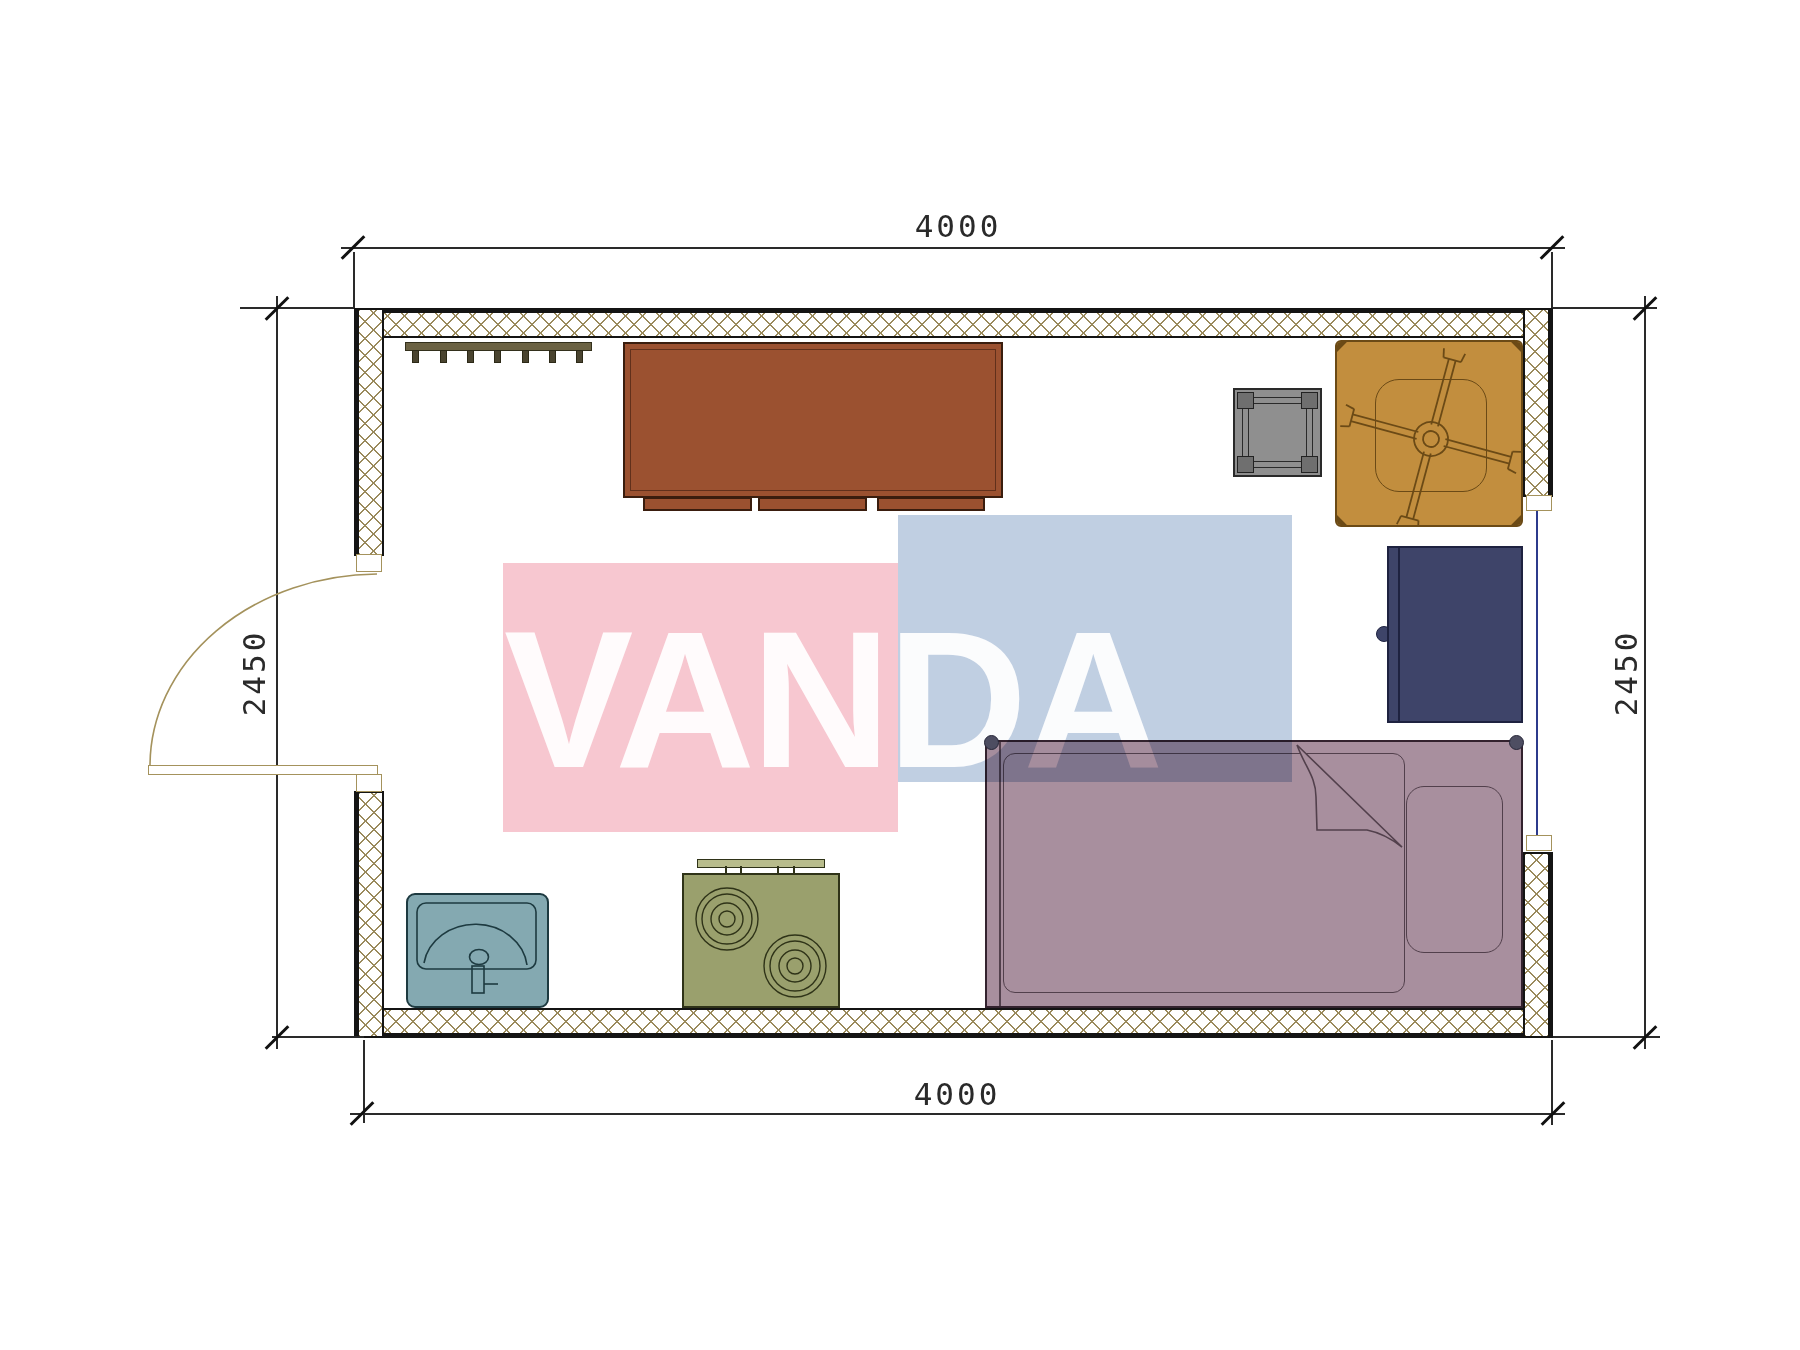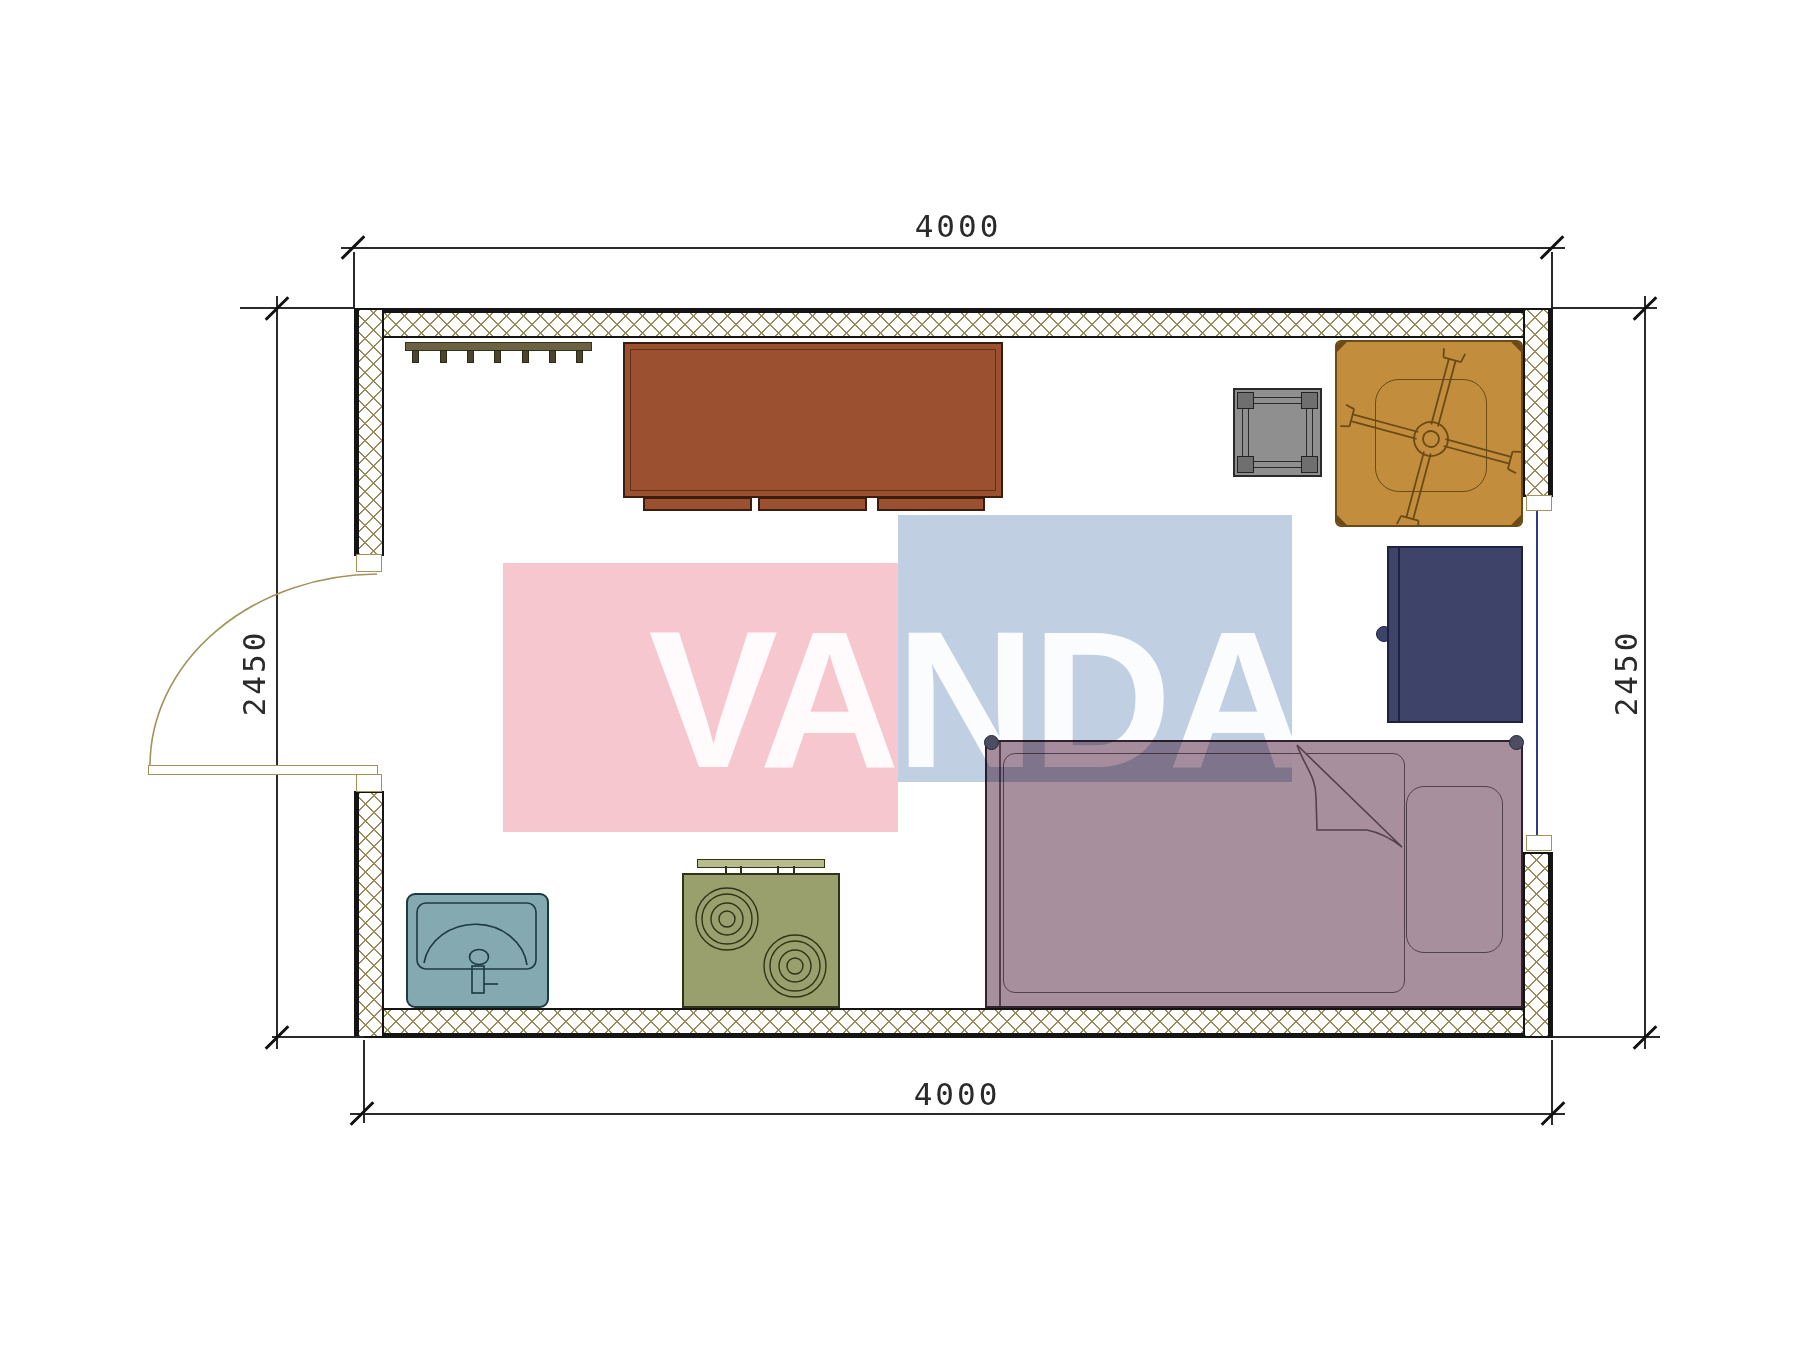--- a/index.html
+++ b/index.html
@@ -22,21 +22,21 @@
   .dline{position:absolute;background:var(--dim-line);}
   .tick{position:absolute;width:32px;height:3px;background:#111;transform:rotate(-45deg);}
   .dimtext{position:absolute;width:200px;height:36px;text-align:center;
     font-family:"DejaVu Sans Mono","Liberation Mono",monospace;
     font-size:31px;font-weight:400;letter-spacing:3px;color:#2a2a2a;line-height:36px;}
   .rot{transform:rotate(-90deg);}
 
   
   .wm-rect{position:absolute;z-index:4;}
   .wm-text{position:absolute;z-index:5;left:504px;top:600px;width:800px;height:200px;
-    text-align:right;font-family:"Liberation Sans","DejaVu Sans",sans-serif;
+    text-align:left;font-family:"Liberation Sans","DejaVu Sans",sans-serif;
     font-weight:800;font-size:194px;line-height:200px;letter-spacing:-4px;
     color:var(--wm-text);}
 
   
   .furn{position:absolute;box-sizing:border-box;z-index:10;}
   svg{display:block;}
 
   .rack-bar{background:var(--rack);border:1.5px solid #33301c;}
   .hook{position:absolute;width:7px;height:13px;background:#4a4430;border:1px solid #2c2917;box-sizing:border-box;z-index:10;}
 

